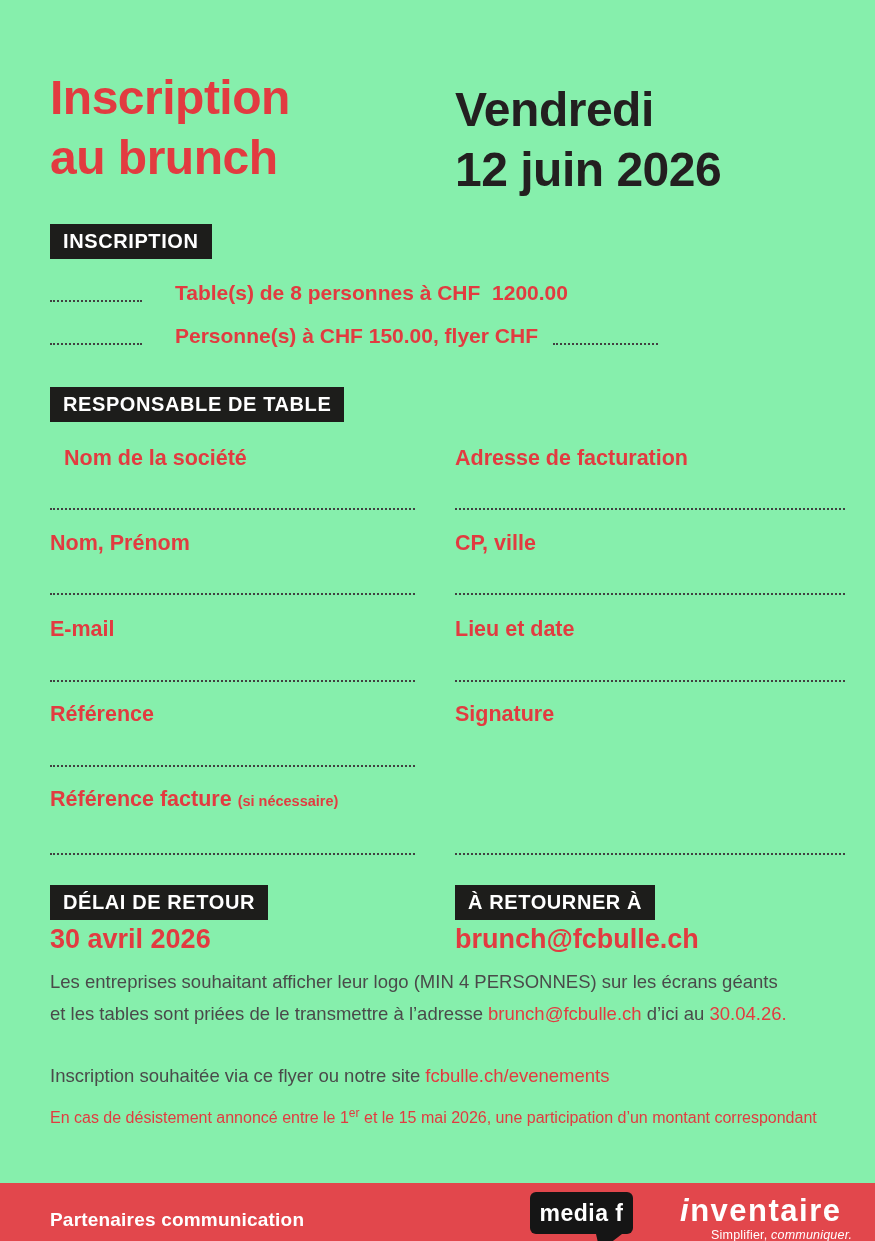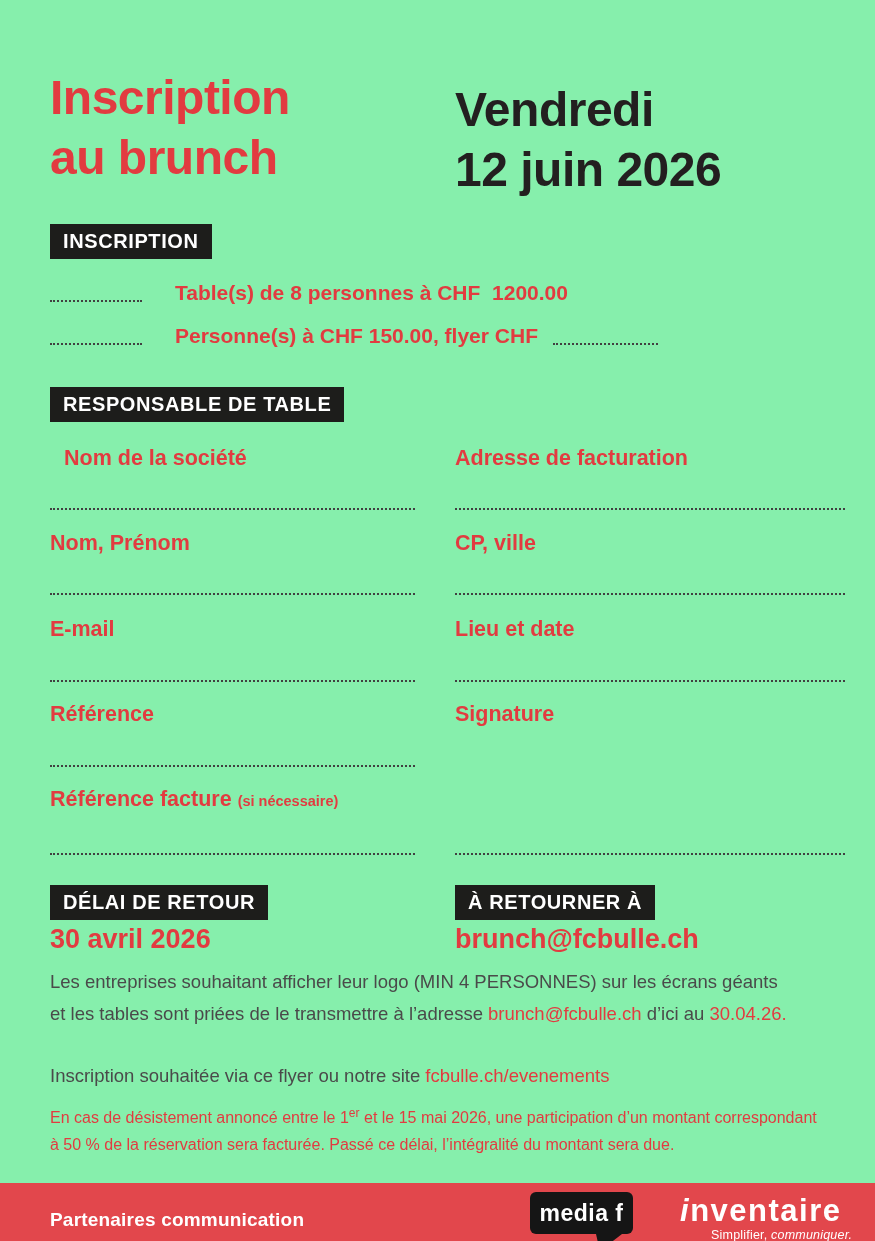--- a/index.html
+++ b/index.html
@@ -134,21 +134,20 @@
     <div>Les entreprises souhaitant afficher leur logo (MIN 4 PERSONNES) sur les écrans géants</div>
     <div><span>et les tables sont priées de le transmettre à l’adresse </span><span class="red">brunch@fcbulle.ch</span><span> d’ici au </span><span class="red">30.04.26.</span></div>
   </div>
 
   <div class="para" style="left:50px; top:1060px; width:760px;">
     <span>Inscription souhaitée via ce flyer ou notre site </span><span class="red">fcbulle.ch/evenements</span>
   </div>
 
   <div class="smallred" style="left:50px; top:1100px; width:770px;">
     <div><span>En cas de désistement annoncé entre le 1</span><sup>er</sup><span> et le 15 mai 2026, une participation d’un montant correspondant</span></div>
-    <div>à 50 % de la réservation sera facturée. Passé ce délai, l’intégralité du montant sera due.</div>
   </div>
 
   <div class="footer">
     <div class="footer-label">Partenaires communication</div>
     <div class="mediaf-bubble">media f</div>
     <div class="mediaf-tail"></div>
     <span class="inv-logo">inventaire</span>
     <div class="inv-tagline">
       <span>Simplifier, </span><span class="it">communiquer.</span>
     </div>

